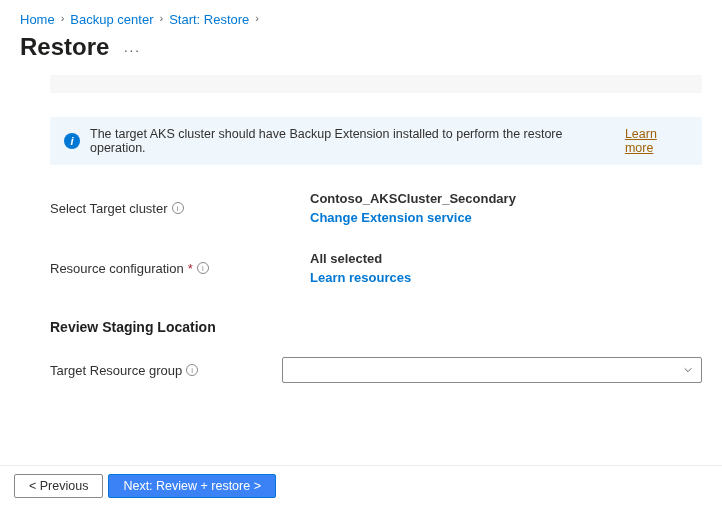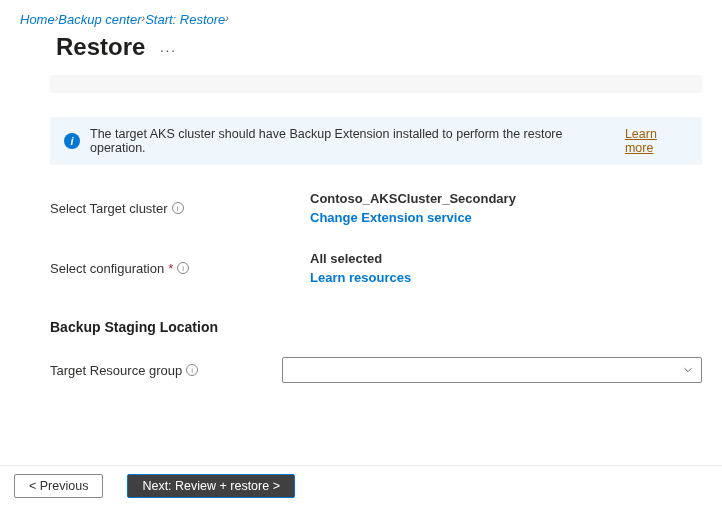--- a/index.html
+++ b/index.html
@@ -8,33 +8,31 @@
     font-size: 13px;
     color: #323130;
     background: #ffffff;
     width: 722px;
     height: 506px;
     position: relative;
     overflow: hidden;
   }
   .breadcrumb {
     display: flex;
-    gap: 0;
+    gap: 6px;
     padding: 12px 20px 4px 20px;
     font-size: 13px;
-    font-style: italic;
   }
   .breadcrumb a { color: #0078d4; text-decoration: none; cursor: pointer; }
   .breadcrumb .sep { color: #605e5c; font-size: 11px; }
   .title-row {
     display: flex;
     align-items: center;
     gap: 14px;
     padding: 2px 20px 14px 20px;
-    margin-left: 36px;
   }
   .title-row h1 { font-size: 24px; font-weight: 600; color: #201f1e; }
   .title-row .dots { color: #605e5c; font-size: 14px; letter-spacing: 1px; cursor: pointer; margin-top: 6px;}
   .content {
     padding: 0 20px 0 50px;
   }
   .empty-bar {
     background: #f7f7f7;
     height: 18px;
     border-radius: 2px;
@@ -112,37 +110,37 @@
     width: 10px; height: 10px;
     display: block;
   }
   .chevron svg { width: 100%; height: 100%; display: block; }
   .footer {
     position: absolute;
     bottom: 0; left: 0; right: 0;
     border-top: 1px solid #edebe9;
     padding: 8px 14px;
     display: flex;
-    gap: 24px;
+    gap: 5px;
     background: #ffffff;
   }
   .btn {
     height: 24px;
     padding: 0 14px;
     font-size: 12.5px;
     border-radius: 2px;
     cursor: pointer;
     display: inline-flex;
     align-items: center;
     border: 1px solid #8a8886;
     background: #ffffff;
     color: #323130;
   }
   .btn.primary {
-    background: #404040;
+    background: #3b82f6;
     border-color: #0078d4;
     color: #ffffff;
   }
 </style>
 </head>
 <body>
 
 <nav class="breadcrumb">
   <a>Home</a>
   <span class="sep">›</span>
@@ -173,31 +171,31 @@
       <span class="info-circle">i</span>
     </div>
     <div class="field-value">
       <div class="static">Contoso_AKSCluster_Secondary</div>
       <div class="link">Change Extension service</div>
     </div>
   </div>
 
   <div class="field-row">
     <div class="field-label">
-      <span>Select configuration</span>
+      <span>Resource configuration</span>
       <span class="req">*</span>
       <span class="info-circle">i</span>
     </div>
     <div class="field-value">
       <div class="static">All selected</div>
       <div class="link">Learn resources</div>
     </div>
   </div>
 
-  <div class="section-heading">Backup Staging Location</div>
+  <div class="section-heading">Review Staging Location</div>
 
   <div class="field-row">
     <div class="field-label">
       <span>Target Resource group</span>
       <span class="info-circle">i</span>
     </div>
     <div class="field-value">
       <div class="dropdown">
         <span></span>
         <span class="chevron">

